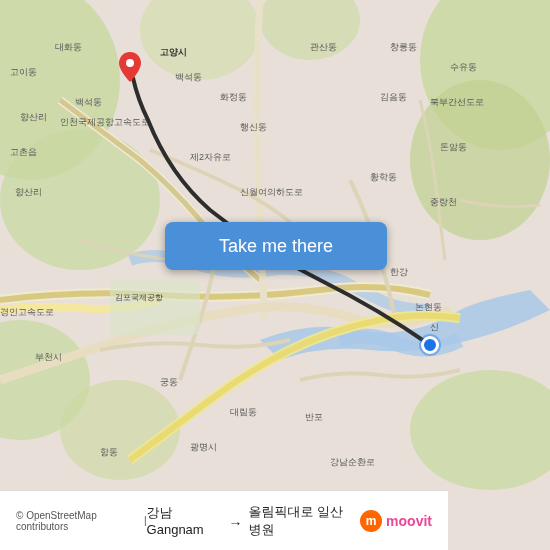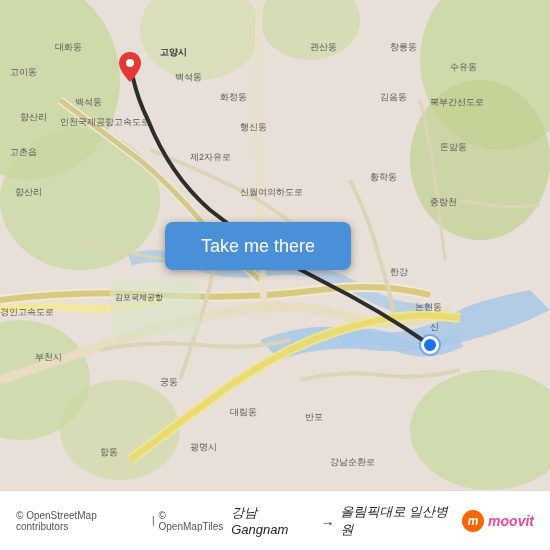--- a/index.html
+++ b/index.html
@@ -25,21 +25,21 @@
       position: absolute;
       top: 0; left: 0;
       width: 100%; height: 100%;
     }
 
     
     #take-me-there-btn {
       position: absolute;
       top: 222px;
       left: 165px;
-      width: 186px;
+      width: 222px;
       height: 48px;
       background: #4a90d9;
       color: white;
       border: none;
       border-radius: 8px;
       font-size: 18px;
       font-weight: 500;
       cursor: pointer;
       display: flex;
       align-items: center;
@@ -65,21 +65,21 @@
       position: absolute;
       z-index: 8;
     }
     .red-pin svg {
       width: 22px;
       height: 30px;
     }
 
     
     #footer {
-      width: 550px;
+      width: 448px;
       height: 60px;
       background: white;
       display: flex;
       align-items: center;
       justify-content: space-between;
       padding: 0 16px;
       border-top: 1px solid #ddd;
       position: absolute;
       bottom: 0;
     }
@@ -94,21 +94,20 @@
       font-size: 10px;
       color: #555;
     }
 
     #footer-right {
       display: flex;
       align-items: center;
       gap: 6px;
       font-size: 12px;
       color: #222;
-      font-style: italic;
     }
 
     .moovit-logo {
       display: flex;
       align-items: center;
       gap: 4px;
     }
 
     .moovit-text {
       font-size: 14px;
@@ -228,21 +227,20 @@
   <div class="blue-dot" style="left: 421px; top: 336px;"></div>
 
   <button id="take-me-there-btn">Take me there</button>
 
 </div>
 
 <div id="footer">
   <div id="footer-left">
     <span class="footer-copyright">© OpenStreetMap contributors</span>
     <span class="footer-copyright"> | </span>
-    <span class="footer-copyright">© OpenMapTiles</span>
   </div>
 
   <div id="footer-right">
     <span style="font-size:13px; font-weight:500;">강남 Gangnam</span>
     <span style="font-size:14px;">→</span>
     <span style="font-size:13px; font-weight:500;">올림픽대로 일산병원</span>
     <div class="moovit-logo">
       <div class="moovit-icon">m</div>
       <span class="moovit-text">moovit</span>
     </div>

